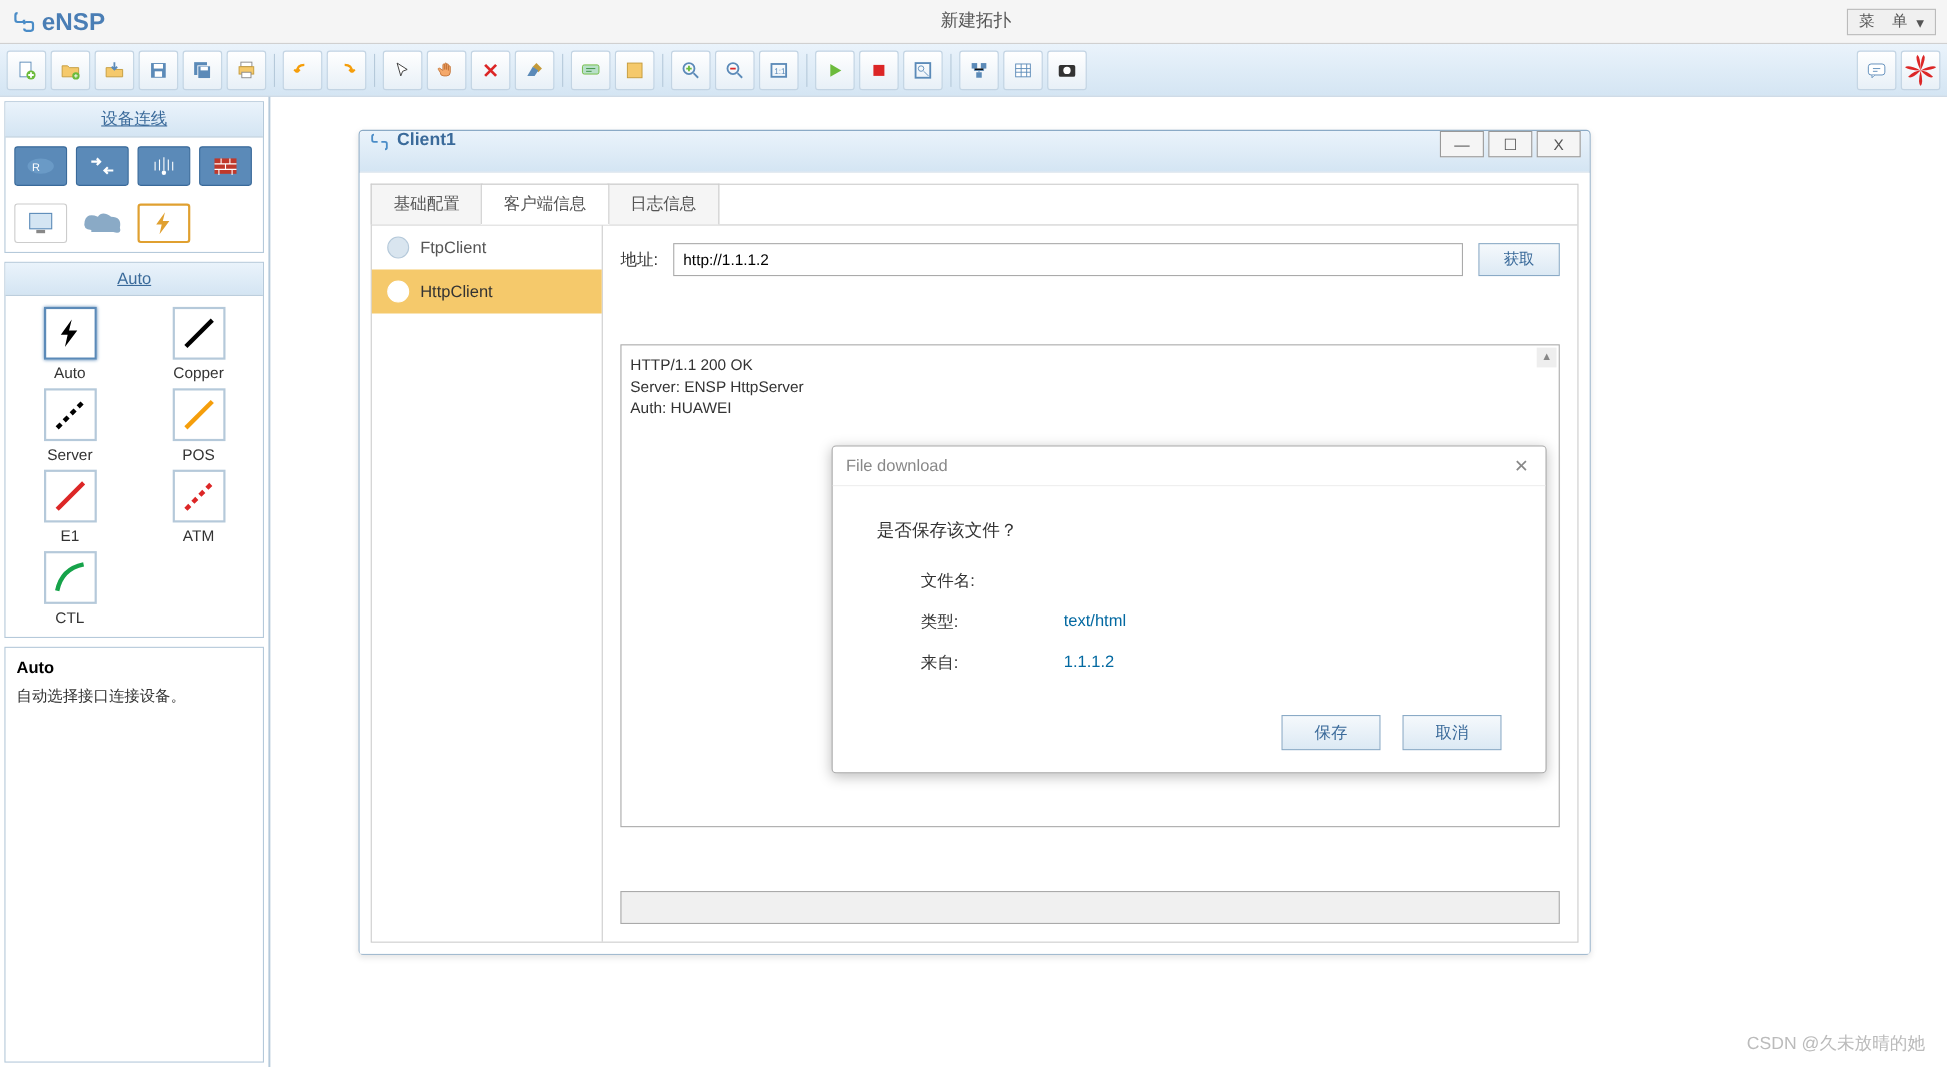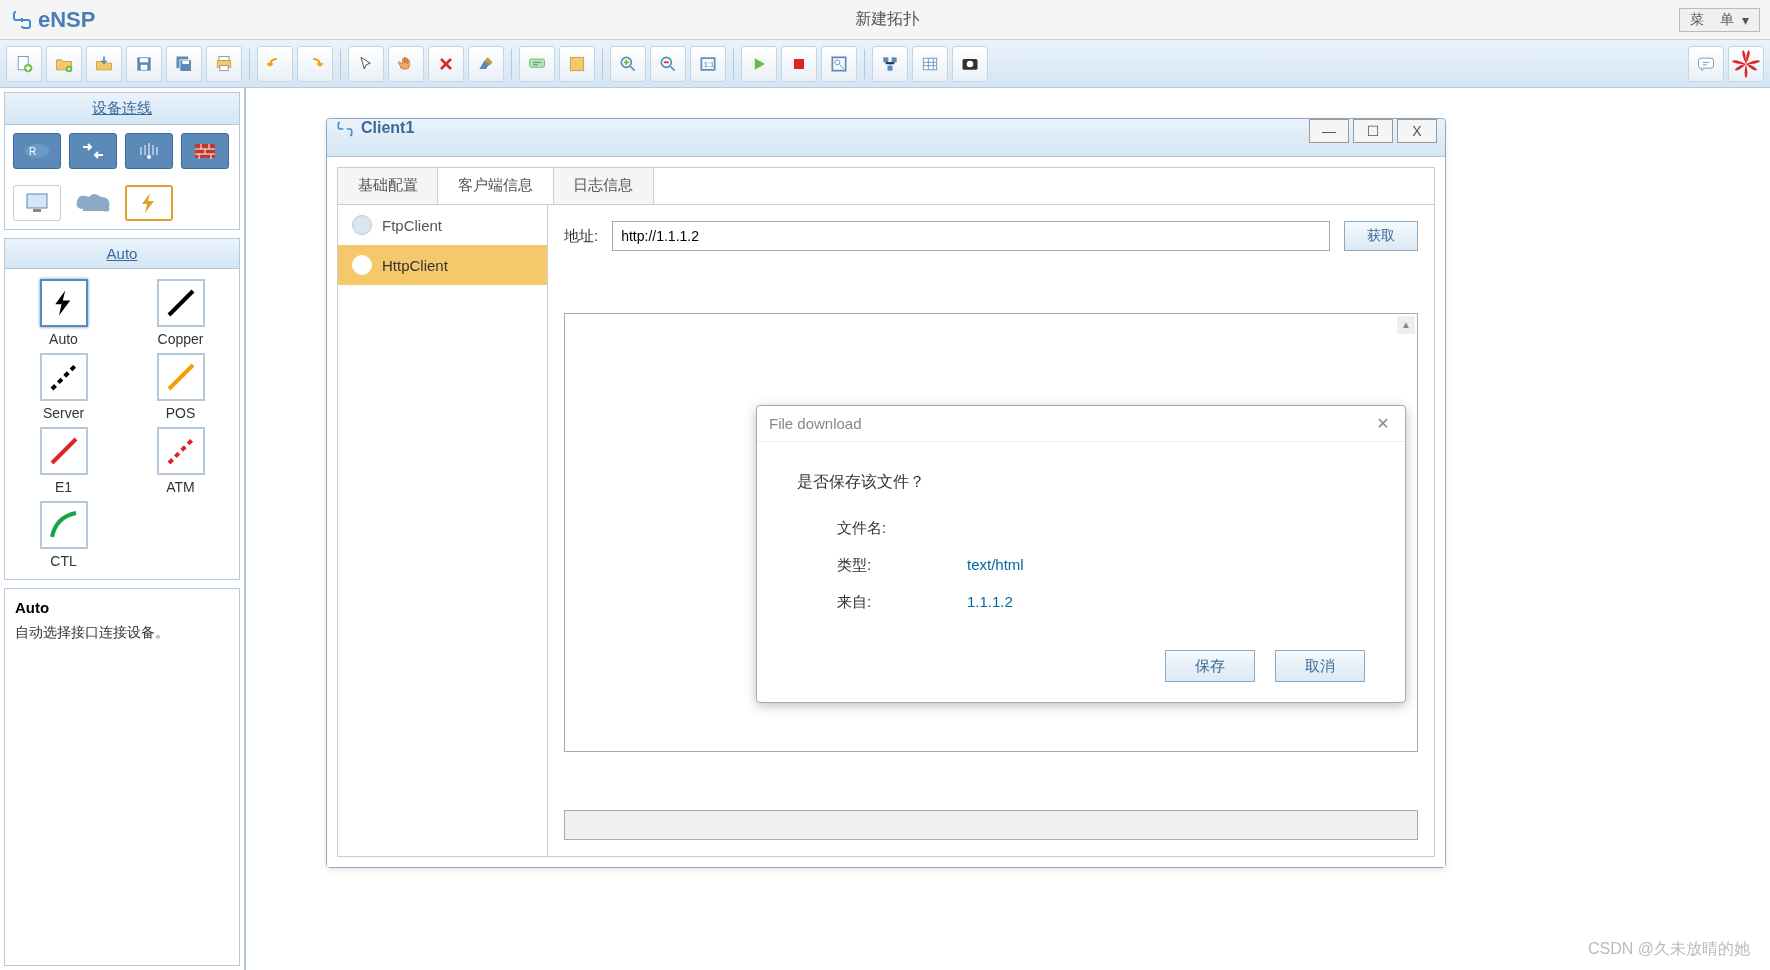--- a/index.html
+++ b/index.html
@@ -414,20 +414,23 @@
               <div class="client-item">FtpClient</div>
               <div class="client-item selected">HttpClient</div>
             </div>
             <div class="client-detail">
               <div class="addr-row">
                 <span class="addr-label">地址:</span>
                 <input class="addr-input" value="http://1.1.1.2" style="">
                 <button class="fetch-btn">获取</button>
               </div>
               <div class="response-box">
+                <div id="resp-text" style="white-space:pre">HTTP/1.1 200 OK
+Server: ENSP HttpServer
+Auth: HUAWEI</div>
                 <div class="resp-scroll">▲</div>
               </div>
               <div class="status-bar"></div>
 
               <div class="dialog">
                 <div class="dlg-title">
                   <span class="dlg-title-text">File download</span>
                   <span class="dlg-close">✕</span>
                 </div>
                 <div class="dlg-body">

